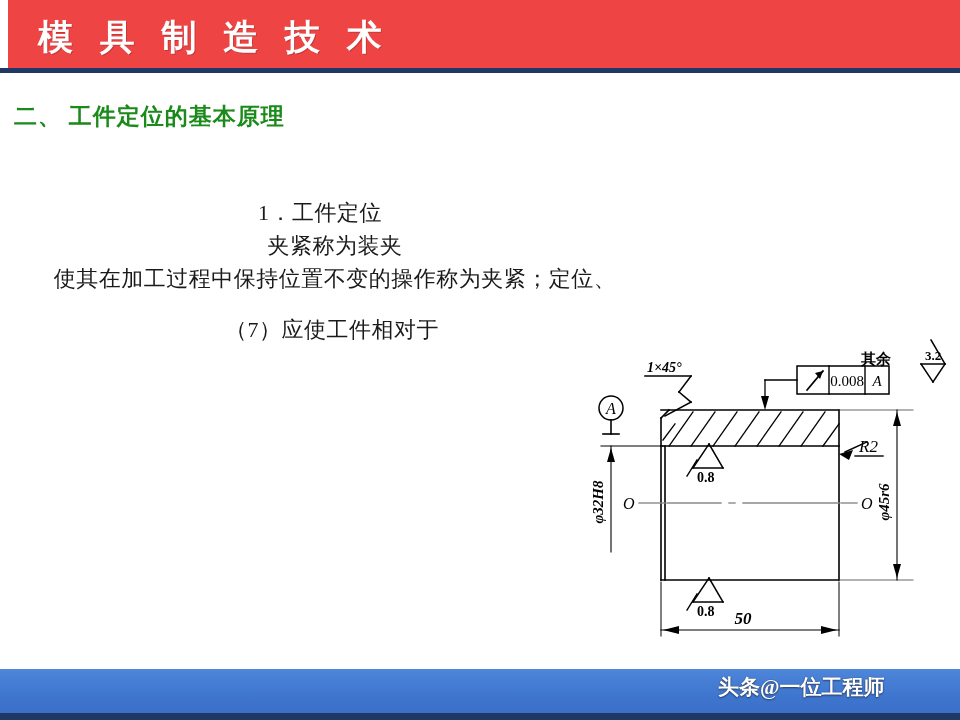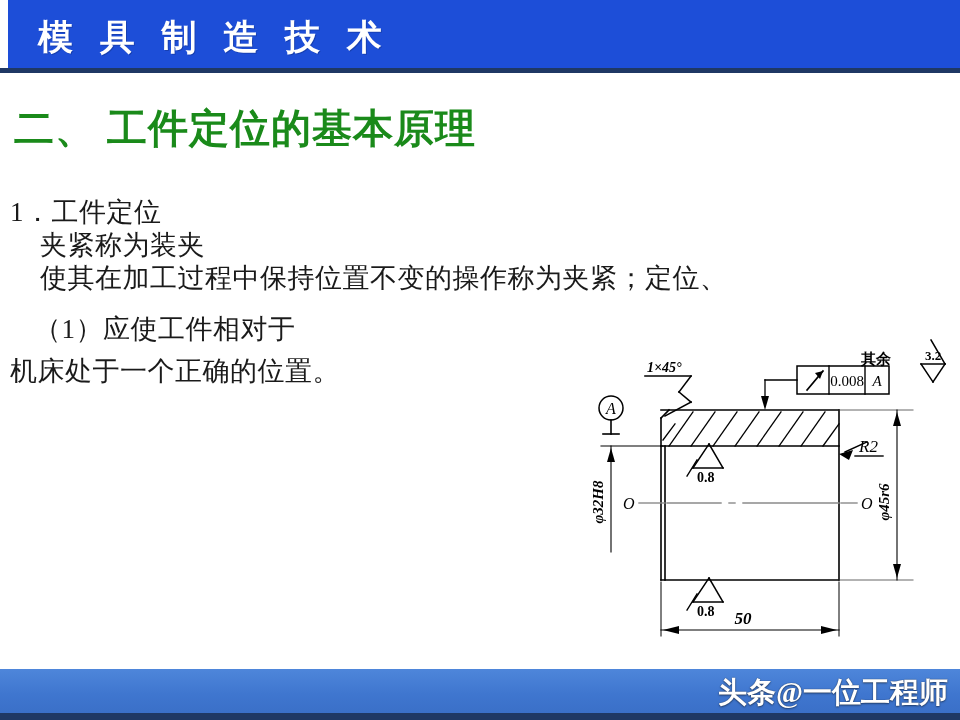--- a/index.html
+++ b/index.html
@@ -18,21 +18,21 @@
     overflow: hidden;
   }
 
   
   .header-bar {
     position: absolute;
     left: 8px;
     top: 0;
     width: 952px;
     height: 68px;
-    background: #1d4ed8;
+    background: #ef4444;
   }
   .header-title {
     position: absolute;
     left: 30px;
     top: 14px;
     font-family: "Liberation Serif", "DejaVu Serif", serif;
     font-size: 35px;
     font-weight: bold;
     color: #ffffff;
     letter-spacing: 9px;
@@ -47,41 +47,42 @@
     height: 5px;
     background: #1f3864;
   }
 
   
   .section-heading {
     position: absolute;
     left: 14px;
     top: 101px;
     font-family: "Liberation Serif", "DejaVu Serif", serif;
-    font-size: 40px;
+    font-size: 23px;
     font-weight: bold;
     color: #1a8a1a;
     letter-spacing: 1px;
     white-space: nowrap;
   }
 
   
   .body-text {
     position: absolute;
     left: 10px;
     top: 196px;
     width: 620px;
     color: #1a1a1a;
   }
   .line {
     font-family: "Liberation Serif", "DejaVu Serif", serif;
-    font-size: 27px;
+    font-size: 22px;
     line-height: 33px;
     white-space: nowrap;
     letter-spacing: 0.5px;
+    text-align: center;
   }
   .line.indent1 { padding-left: 24px; }
   .line.indent2 { padding-left: 30px; }
   .line.indent0 { padding-left: 0; }
   .gap-sm { height: 9px; }
 
   
   .drawing {
     position: absolute;
     left: 550px;
@@ -107,21 +108,21 @@
     top: 713px;
     width: 960px;
     height: 7px;
     background: #1f3864;
   }
   .watermark {
     position: absolute;
     left: 718px;
     top: 673px;
     font-family: "Liberation Serif", "DejaVu Serif", serif;
-    font-size: 29px;
+    font-size: 21px;
     font-weight: bold;
     color: #ffffff;
     white-space: nowrap;
     text-shadow: 0 1px 2px rgba(0,0,0,0.45), 0 0 1px rgba(0,0,0,0.6);
     letter-spacing: 0px;
     pointer-events: none;
   }
 </style>
 </head>
 <body>
@@ -134,23 +135,22 @@
   <div class="header-underline"></div>
 
   <div class="section-heading">二、 工件定位的基本原理</div>
 
   <div class="body-text">
     <div class="line indent0">1．工件定位</div>
     <div class="line indent2">夹紧称为装夹</div>
     <div class="line indent2">使其在加工过程中保持位置不变的操作称为夹紧；定位、</div>
     <div class="gap-sm"></div>
     <div class="gap-sm"></div>
-    <div class="line indent1">（1）应使工件相对于</div>
+    <div class="line indent1">（7）应使工件相对于</div>
     <div class="gap-sm"></div>
-    <div class="line indent0">机床处于一个正确的位置。</div>
   </div>
 
   <div class="drawing">
     <svg width="410" height="320" viewBox="0 0 410 320" xmlns="http://www.w3.org/2000/svg">
       <g stroke="#000000" fill="none" stroke-width="1.6" stroke-linecap="square">
 
         <line x1="78" y1="80" x2="256" y2="80"></line>
 
         <line x1="256" y1="80" x2="256" y2="250"></line>
 

